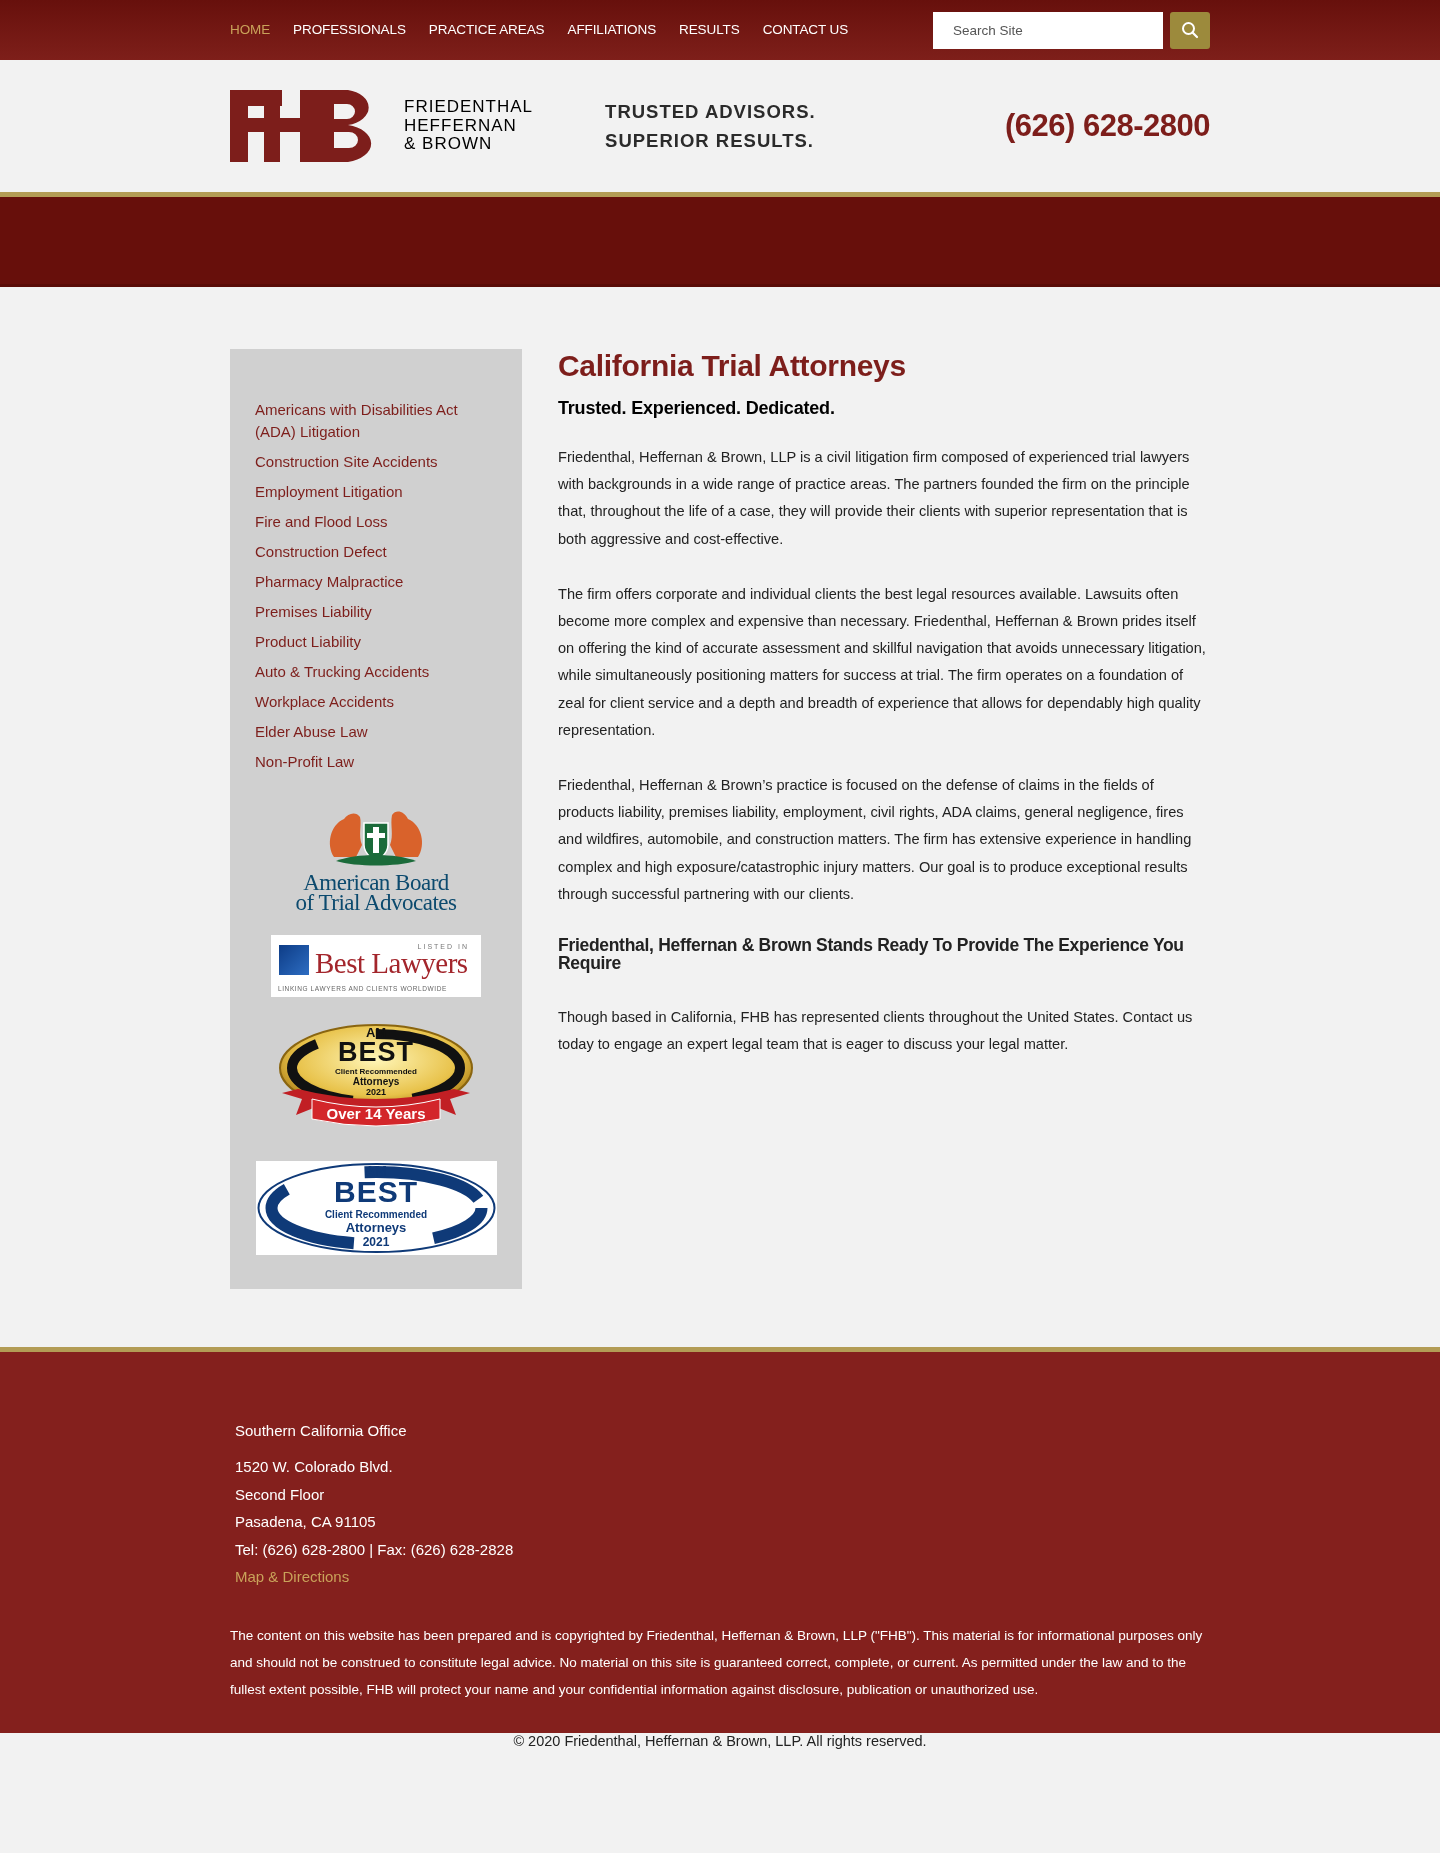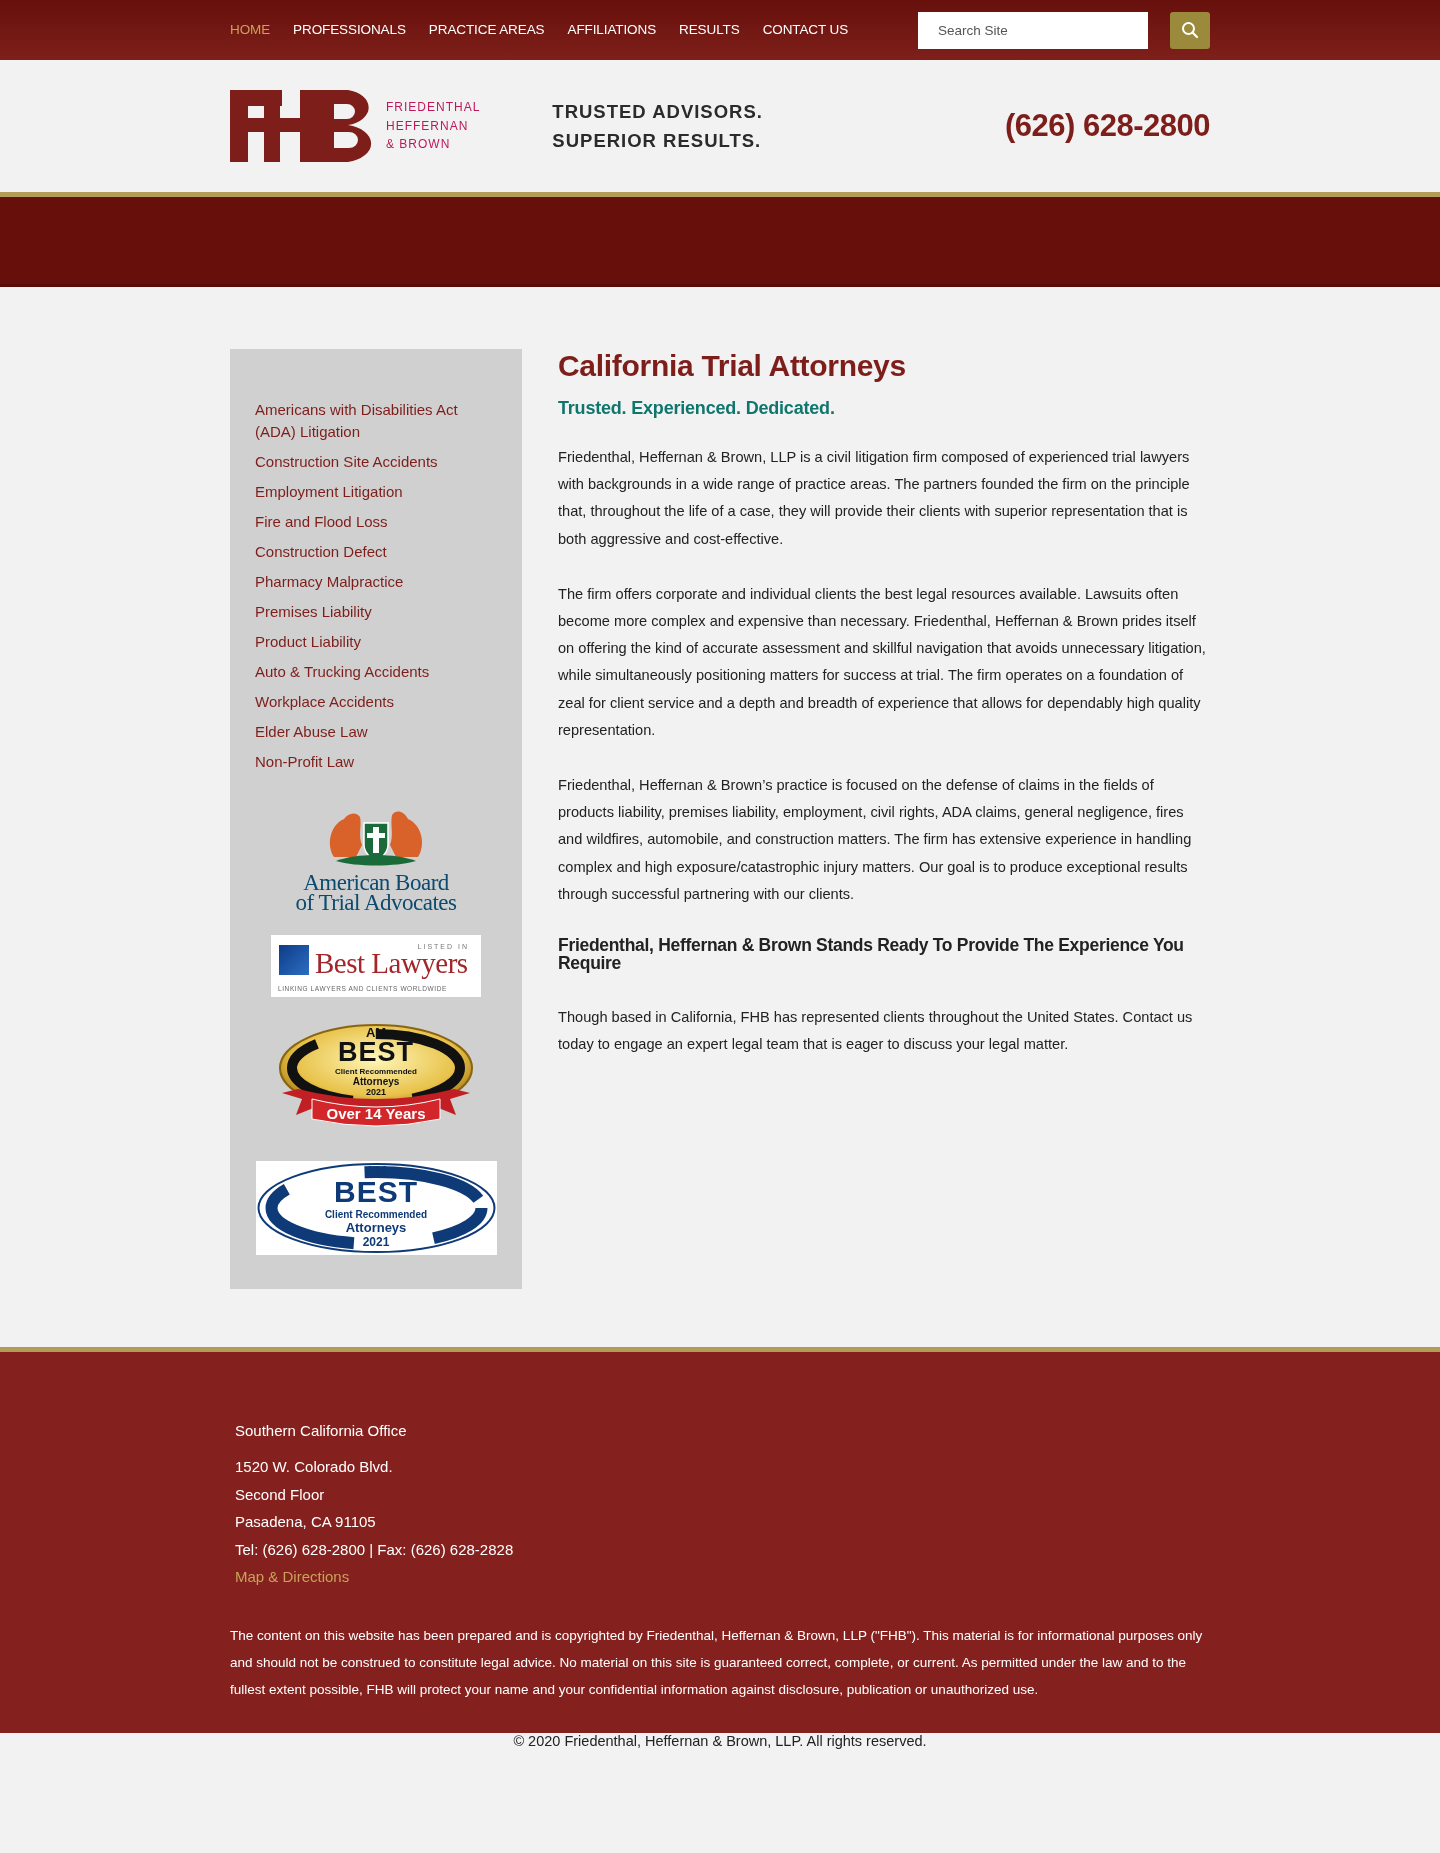--- a/index.html
+++ b/index.html
@@ -20,40 +20,40 @@
   .nav { display: flex; gap: 0; }
   .nav a {
     color: #fff;
     text-decoration: none;
     font-size: 13.5px;
     margin-right: 23px;
     letter-spacing: -0.1px;
     line-height: 60px;
   }
   .nav a.active { color: #c9a25a; }
-  .search { margin-left: auto; display: flex; align-items: center; gap: 22px; }
+  .search { margin-left: auto; display: flex; align-items: center; gap: 7px; }
   .search input {
     width: 230px; height: 37px; border: none; background: #fff;
     padding: 0 20px; font-size: 13.5px; color: #444;
     font-family: "Liberation Sans", sans-serif;
   }
   .search input::placeholder { color: #555; }
   .search button {
     width: 40px; height: 37px; border: none; border-radius: 3px;
     background: #9c8a3c; display: flex; align-items: center; justify-content: center;
   }
 
   
   .header { height: 132px; background: #f2f2f2; }
   .header .wrap { display: flex; align-items: center; height: 132px; }
   .logo { display: flex; align-items: center; }
   .logo-mark { width: 148px; height: 72px; }
   .logo-text {
-    margin-left: 8px; font-size: 12px; line-height: 18.5px;
-    letter-spacing: 1px; color: #be185d; font-weight: 500;
+    margin-left: 26px; font-size: 17px; line-height: 18.5px;
+    letter-spacing: 1px; color: #000000; font-weight: 500;
   }
   .tagline {
     margin-left: 72px; font-size: 18.5px; line-height: 29px;
     letter-spacing: 1px; color: #2b2b2b; font-weight: bold;
   }
   .phone {
     margin-left: auto; font-size: 31px; color: #7d1e1b; font-weight: bold;
     letter-spacing: -0.5px;
   }
 
@@ -92,21 +92,21 @@
   .badge-ambest-gold { margin-top: 26px; width: 200px; height: 110px; position: relative; }
   .badge-ambest-blue { margin-top: 28px; width: 241px; height: 94px; background: #fff; position: relative; }
   .amb-text { position: absolute; left: 0; right: 0; text-align: center; font-weight: bold; }
 
   .content { margin-left: 36px; flex: 1; }
   .content h1 {
     font-size: 30px; color: #7d1e1b; font-weight: bold; margin-top: 0; letter-spacing: -0.3px;
     line-height: 34px;
   }
   .content h2.sub {
-    font-size: 18px; color: #0f766e; font-weight: bold; margin-top: 15px; letter-spacing: -0.2px;
+    font-size: 18px; color: #000000; font-weight: bold; margin-top: 15px; letter-spacing: -0.2px;
   }
   .content p {
     font-size: 14.6px; line-height: 27.2px; color: #222; margin-top: 28px;
   }
   .content p.first { margin-top: 25px; }
   .content h3 {
     font-size: 17.5px; color: #222; font-weight: bold; line-height: 18px;
     margin-top: 28px; letter-spacing: -0.3px;
   }
   .content h3 + p { margin-top: 32px; }

